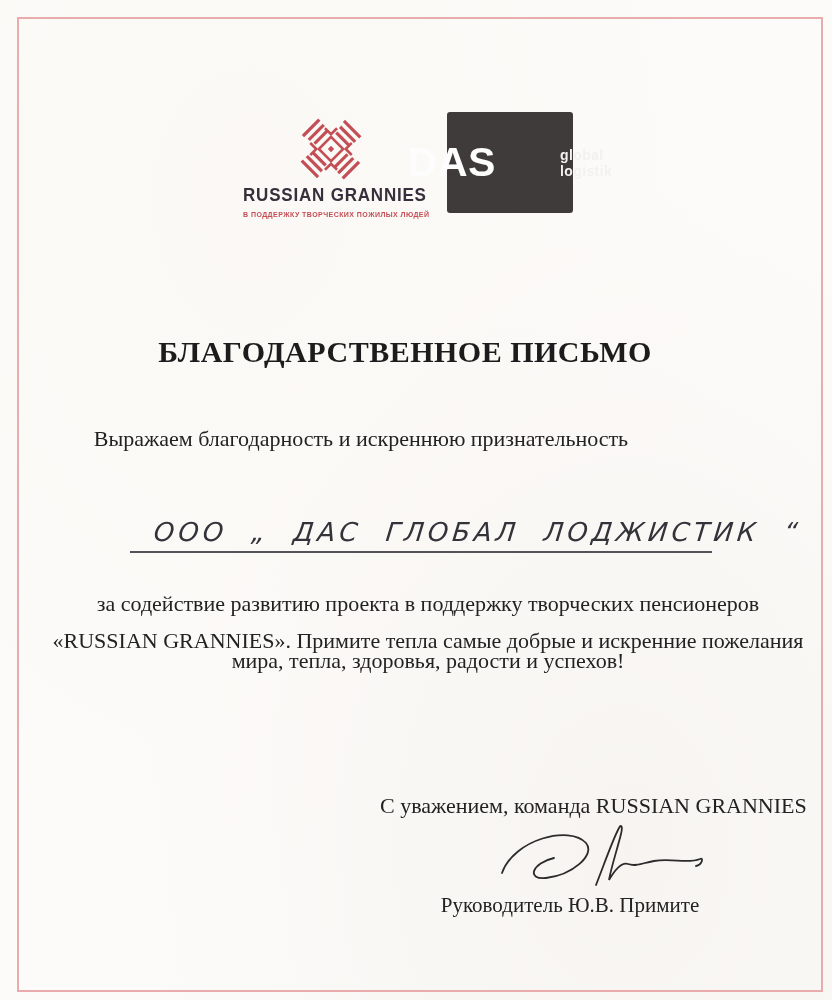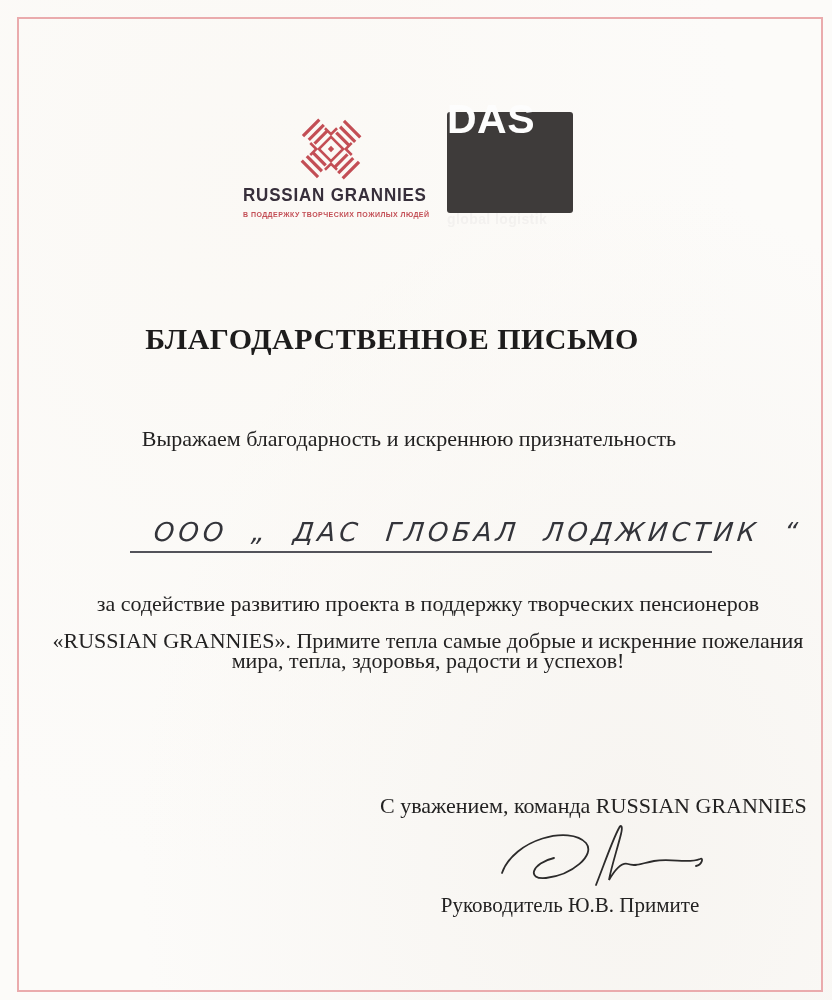--- a/index.html
+++ b/index.html
@@ -36,42 +36,42 @@
   }
   .rg-tag {
     margin-top: 7px;
     font-family: "Liberation Sans", sans-serif;
     font-weight: 700; font-size: 7px; letter-spacing: 0.45px;
     color: #c34e55; white-space: nowrap;
   }
   .das-logo {
     position: absolute; left: 447px; top: 112px; width: 126px; height: 101px;
     background: #3e3b3a; border-radius: 3px;
-    display: flex; flex-direction: column; align-items: flex-start; justify-content: center; gap: 32px;
+    display: flex; flex-direction: row; align-items: center; justify-content: center; gap: 32px;
   }
   .das-name {
     font-family: "Liberation Sans", sans-serif;
     font-weight: 700; font-size: 41px; line-height: 1; color: #fdfdfd;
     letter-spacing: 0.5px;
   }
   .das-rule { width: 47px; height: 2px; background: #7d4a42; margin: 4px 0 3px 0; }
   .das-tag {
     font-family: "Liberation Sans", sans-serif;
     font-weight: 700; font-size: 14px; color: #f3f1ef; letter-spacing: 0.4px;
   }
 
   
   .title {
-    position: absolute; top: 322px; left: 0; width: 784px; margin: 0;
+    position: absolute; top: 322px; left: 0; width: 784px; margin: 13px;
     text-align: center; font-weight: 700; font-size: 30px; letter-spacing: 0.5px;
     color: #1d1c1c;
   }
   .intro {
     position: absolute; top: 426px; left: 0; width: 722px; margin: 0;
-    text-align: center; font-size: 22px; color: #232222; padding-left: 48px;
+    text-align: center; font-size: 22px; color: #232222;
   }
   .recipient-line {
     position: absolute; left: 130px; top: 498px; width: 582px; height: 53px;
     border-bottom: 2px solid #53535a;
   }
   .recipient {
     position: absolute; left: 24px; bottom: 4px;
     font-family: "DejaVu Sans", sans-serif;
     font-style: italic; font-size: 26px; letter-spacing: 4px; word-spacing: 12px;
     color: #33343a; transform: skewX(-6deg); white-space: nowrap;

